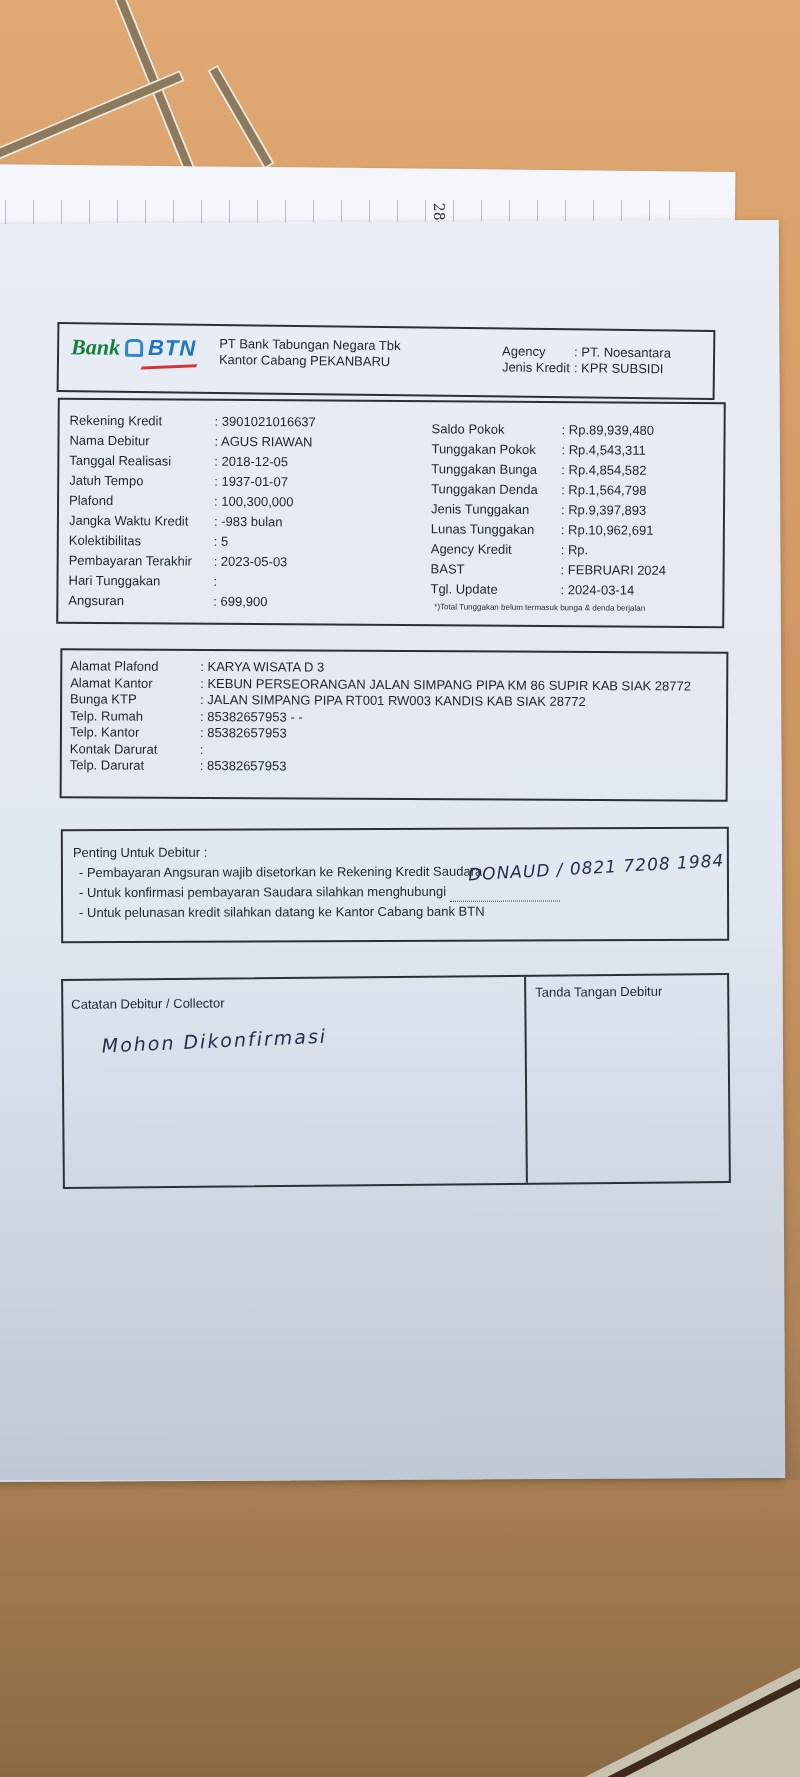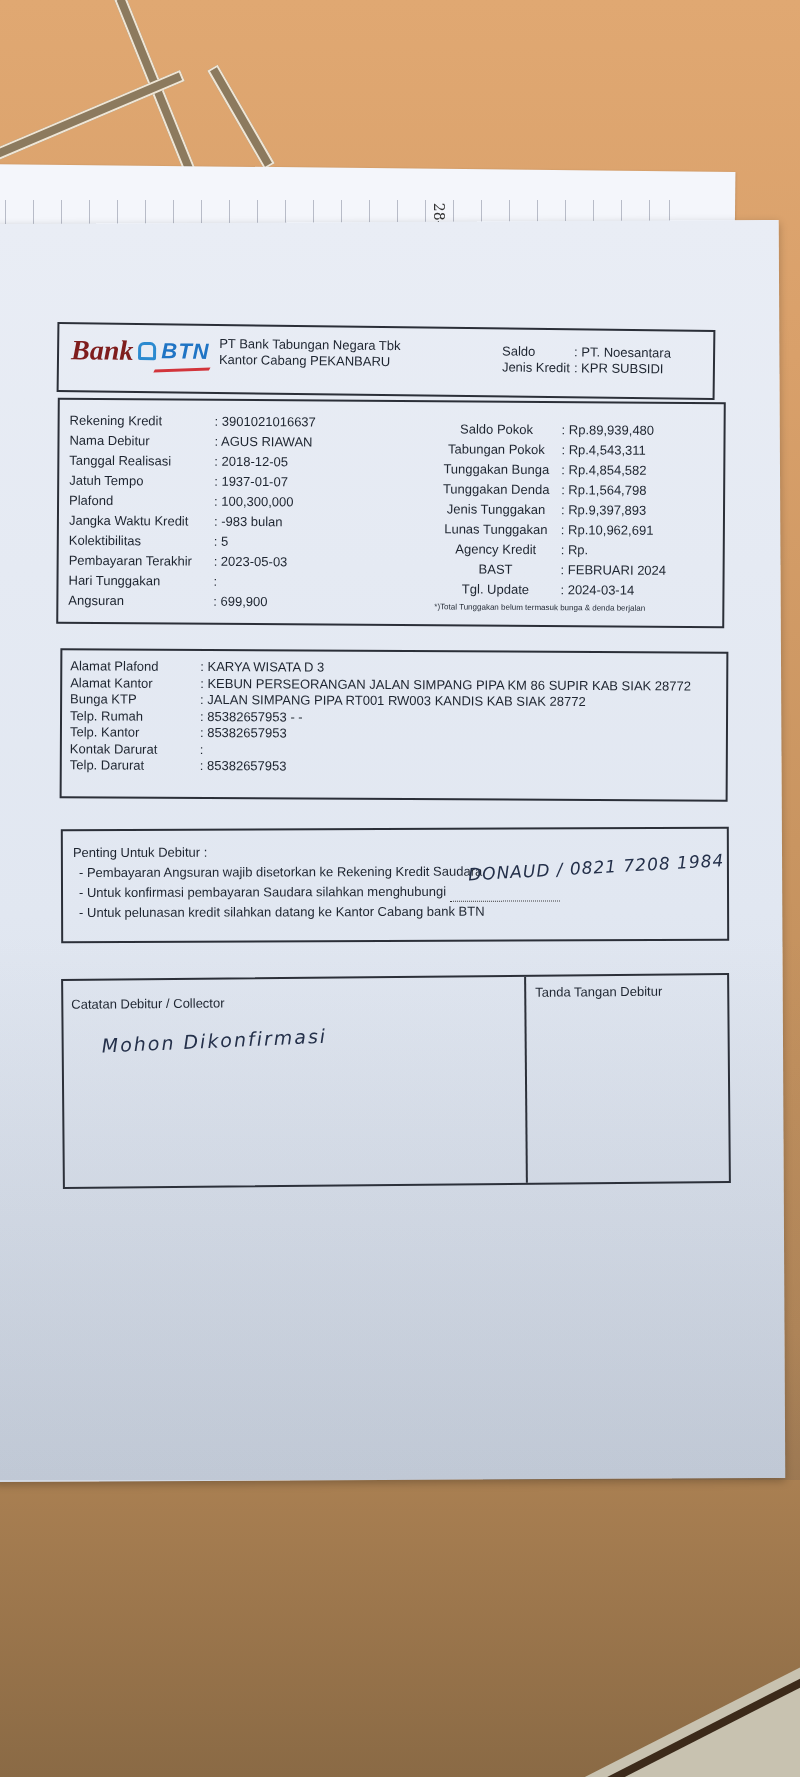--- a/index.html
+++ b/index.html
@@ -19,33 +19,33 @@
   .handnote-top { position:absolute; left:428px; top:206px; font-family:"DejaVu Serif", serif; font-size:14px; color:#333; transform:rotate(90deg); }
   .sheet {
     position:absolute; left:-10px; top:222px; width:792px; height:1258px;
     background: linear-gradient(180deg, #e9edf5 0%, #e1e7f1 55%, #d2dae6 100%);
     transform:rotate(-0.3deg);
     box-shadow:0 3px 8px rgba(0,0,0,.25);
   }
   .box { position:absolute; border:2px solid #2b2f38; }
   .header-box { left:57px; top:326px; width:654px; height:66px; transform:rotate(0.7deg); }
   .logo { position:absolute; left:12px; top:10px; display:flex; align-items:center; }
-  .logo .bank { font-family:"Liberation Serif", serif; font-style:italic; font-weight:bold; font-size:28px; color:#7f1d1d; }
+  .logo .bank { font-family:"Liberation Serif", serif; font-style:italic; font-weight:bold; font-size:22px; color:#15803d; }
   .logo .home { display:inline-block; width:18px; height:18px; margin:0 5px; border:3px solid #2b8ad0; border-radius:6px 6px 2px 2px; box-sizing:border-box; }
   .logo .btn { font-style:italic; font-weight:900; font-size:22px; color:#1f74c4; letter-spacing:1px; position:relative; }
   .logo .btn::after { content:""; position:absolute; left:-6px; right:0; bottom:-7px; height:3px; background:#d2343b; transform:skewX(-30deg) rotate(-3deg); }
   .bank-name { position:absolute; left:160px; top:10px; font-size:13px; line-height:16px; }
   .agency { position:absolute; left:443px; top:14px; font-size:13px; line-height:16px; }
   .agency td { padding:0; vertical-align:top; }
   .agency .k { width:72px; }
   .loan-box { left:57px; top:400px; width:664px; height:222px; transform:rotate(0.4deg); }
   .kv { position:absolute; font-size:13px; }
   .kv .row { display:flex; height:20px; align-items:center; }
   .kv .k { width:145px; }
-  .kv.right .k { width:130px;text-align:center; }
+  .kv.right .k { width:130px; }
   .footnote { position:absolute; left:376px; top:200px; font-size:8px; }
   .addr-box { left:60px; top:650px; width:664px; height:146px; transform:rotate(0.3deg); }
   .addr { position:absolute; left:8px; top:8px; font-size:13px; line-height:16.5px; }
   .addr .row { display:flex; }
   .addr .k { width:130px; flex:none; }
   .addr .v { width:500px; }
   .notice-box { left:61px; top:828px; width:664px; height:110px; transform:rotate(-0.2deg); }
   .notice { position:absolute; left:10px; top:12px; font-size:13px; line-height:20px; }
   .notice .item { padding-left:6px; }
   .dots { display:inline-block; width:110px; border-bottom:1px dotted #333; vertical-align:bottom; margin-left:4px; }
@@ -106,21 +106,21 @@
     <span class="home"></span>
     <span class="btn">BTN</span>
   </div>
   <div class="bank-name">
     <div>PT Bank Tabungan Negara Tbk</div>
     <div>Kantor Cabang PEKANBARU</div>
   </div>
   <table class="agency" cellspacing="0">
     <tbody>
         <tr>
-          <td class="k">Saldo</td>
+          <td class="k">Agency</td>
           <td>: PT. Noesantara</td>
         </tr>
     <tr>
           <td class="k">Jenis Kredit</td>
           <td>: KPR SUBSIDI</td>
         </tr>
   </tbody>
     </table>
 </div>
 
@@ -166,21 +166,21 @@
         <span class="k">Angsuran</span>
         <span>: 699,900</span>
       </div>
   </div>
   <div class="kv right" style="left:372px;top:16px;">
     <div class="row">
         <span class="k">Saldo Pokok</span>
         <span>: Rp.89,939,480</span>
       </div>
     <div class="row">
-        <span class="k">Tabungan Pokok</span>
+        <span class="k">Tunggakan Pokok</span>
         <span>: Rp.4,543,311</span>
       </div>
     <div class="row">
         <span class="k">Tunggakan Bunga</span>
         <span>: Rp.4,854,582</span>
       </div>
     <div class="row">
         <span class="k">Tunggakan Denda</span>
         <span>: Rp.1,564,798</span>
       </div>

